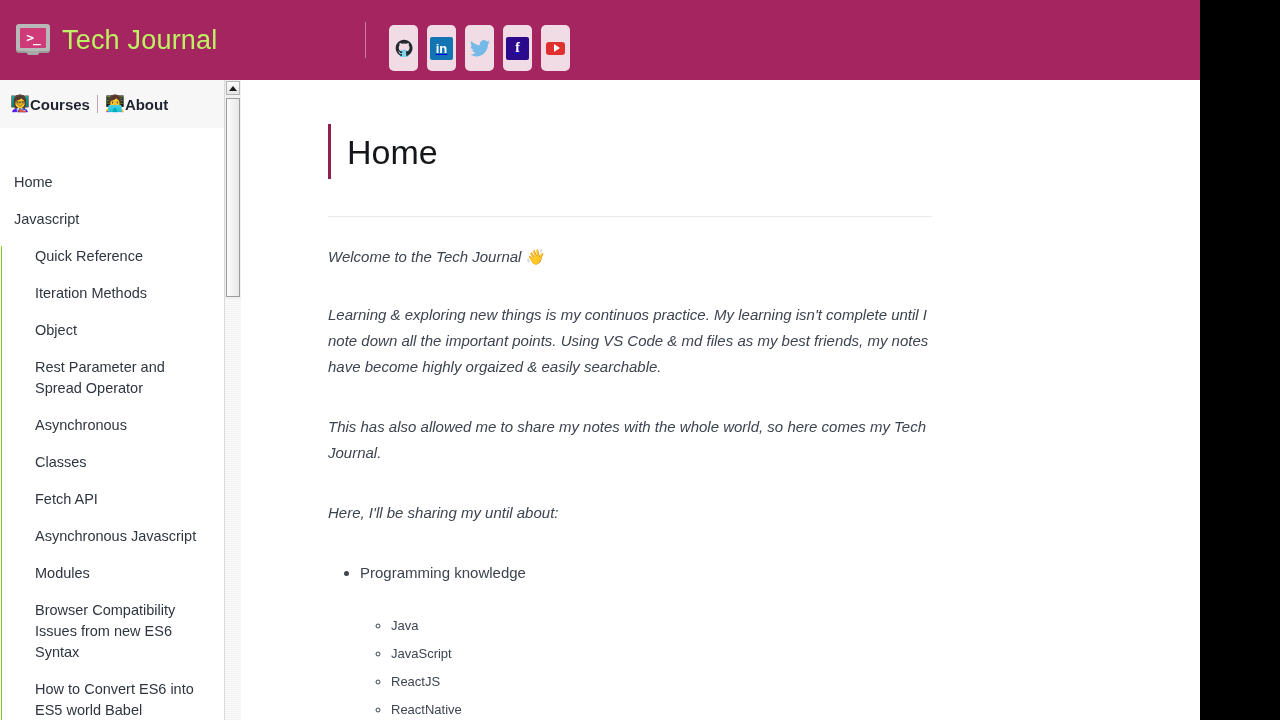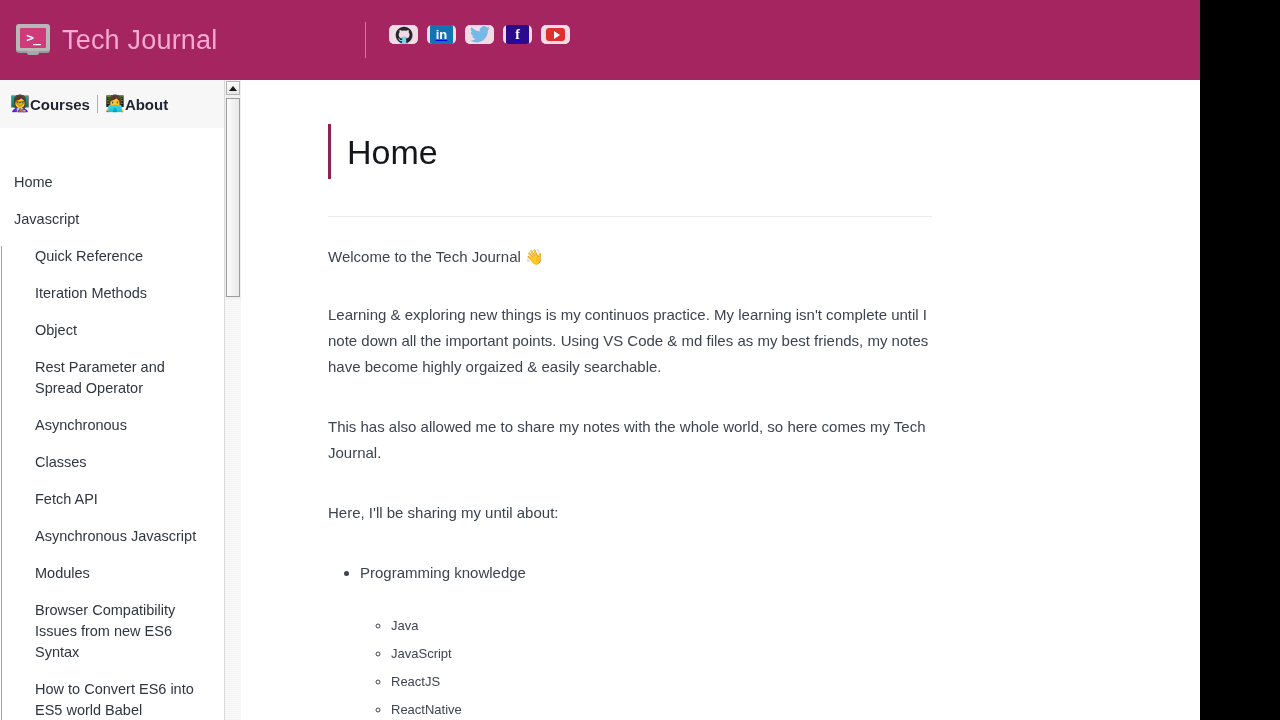--- a/index.html
+++ b/index.html
@@ -65,42 +65,42 @@
     letter-spacing: -1px;
   }
   .logo-icon .stand {
     position: absolute;
     left: 11px; top: 27px;
     width: 12px; height: 4px;
     background: #a8a8a8;
     border-radius: 0 0 2px 2px;
   }
   #brand-title {
-    color: #f9a8d4;
+    color: #bef264;
     font-size: 27px;
     font-weight: normal;
     letter-spacing: 0.2px;
     white-space: nowrap;
   }
 
   #header-divider {
     position: absolute;
     left: 365px; top: 22px;
     width: 1px; height: 36px;
     background: rgba(255,255,255,0.40);
   }
 
   #social-links {
     position: absolute;
     left: 389px; top: 25px;
     display: flex;
     gap: 9px;
   }
   .social-btn {
-    width: 29px; height: 19px;
+    width: 29px; height: 46px;
     border-radius: 5px;
     background: #f1dce6;
     display: flex;
     align-items: center;
     justify-content: center;
     cursor: pointer;
     overflow: hidden;
     position: relative;
     text-align: center;
   }
@@ -298,20 +298,21 @@
   #content-body {
     position: absolute;
     left: 87px; top: 164px;
     width: 610px;
   }
   .para {
     color: #3d4450;
     font-size: 15px;
     line-height: 26px;
     margin: 0 0 34px 0;
+    font-style: italic;
   }
   .para.tight { margin-bottom: 32px; }
   .emoji {
     font-family: "DejaVu Sans", sans-serif;
     font-size: 15px;
   }
   ul.lvl1 {
     margin: 0;
     padding-left: 32px;
     list-style-type: disc;

